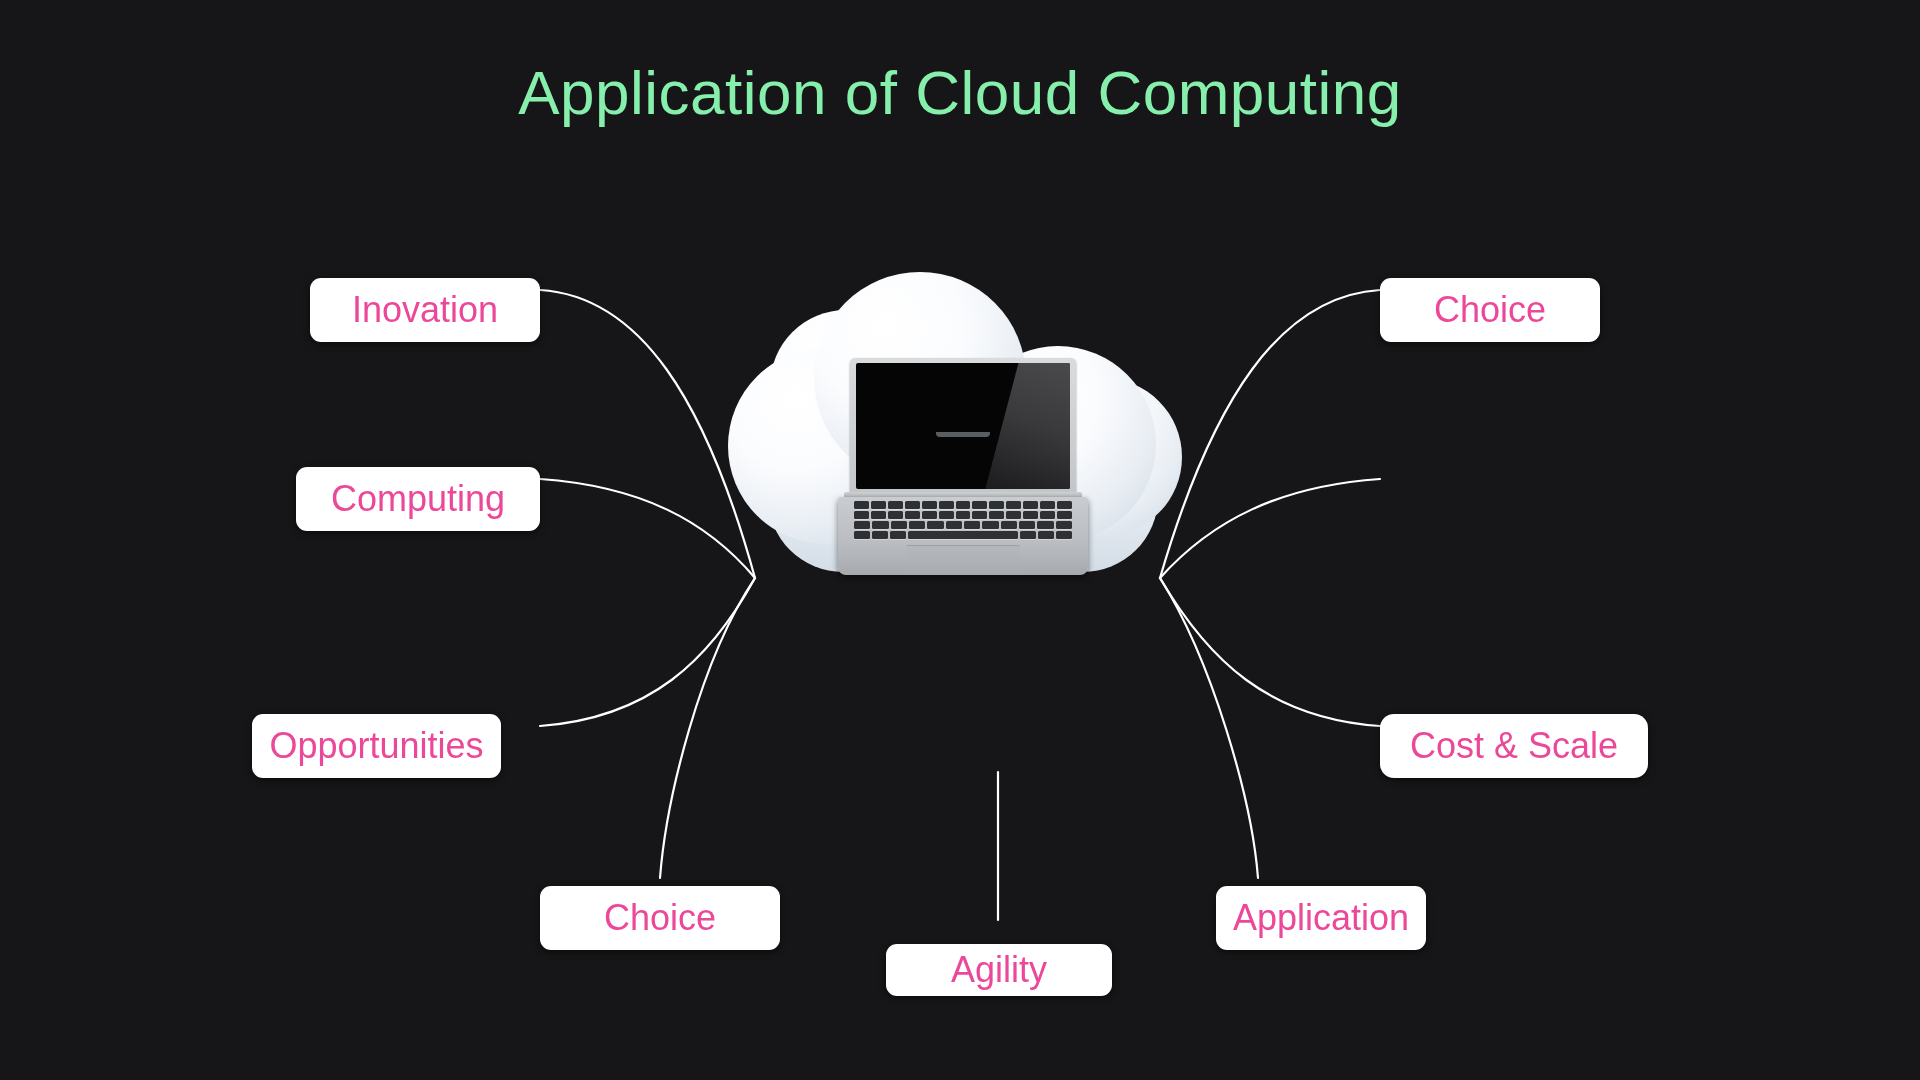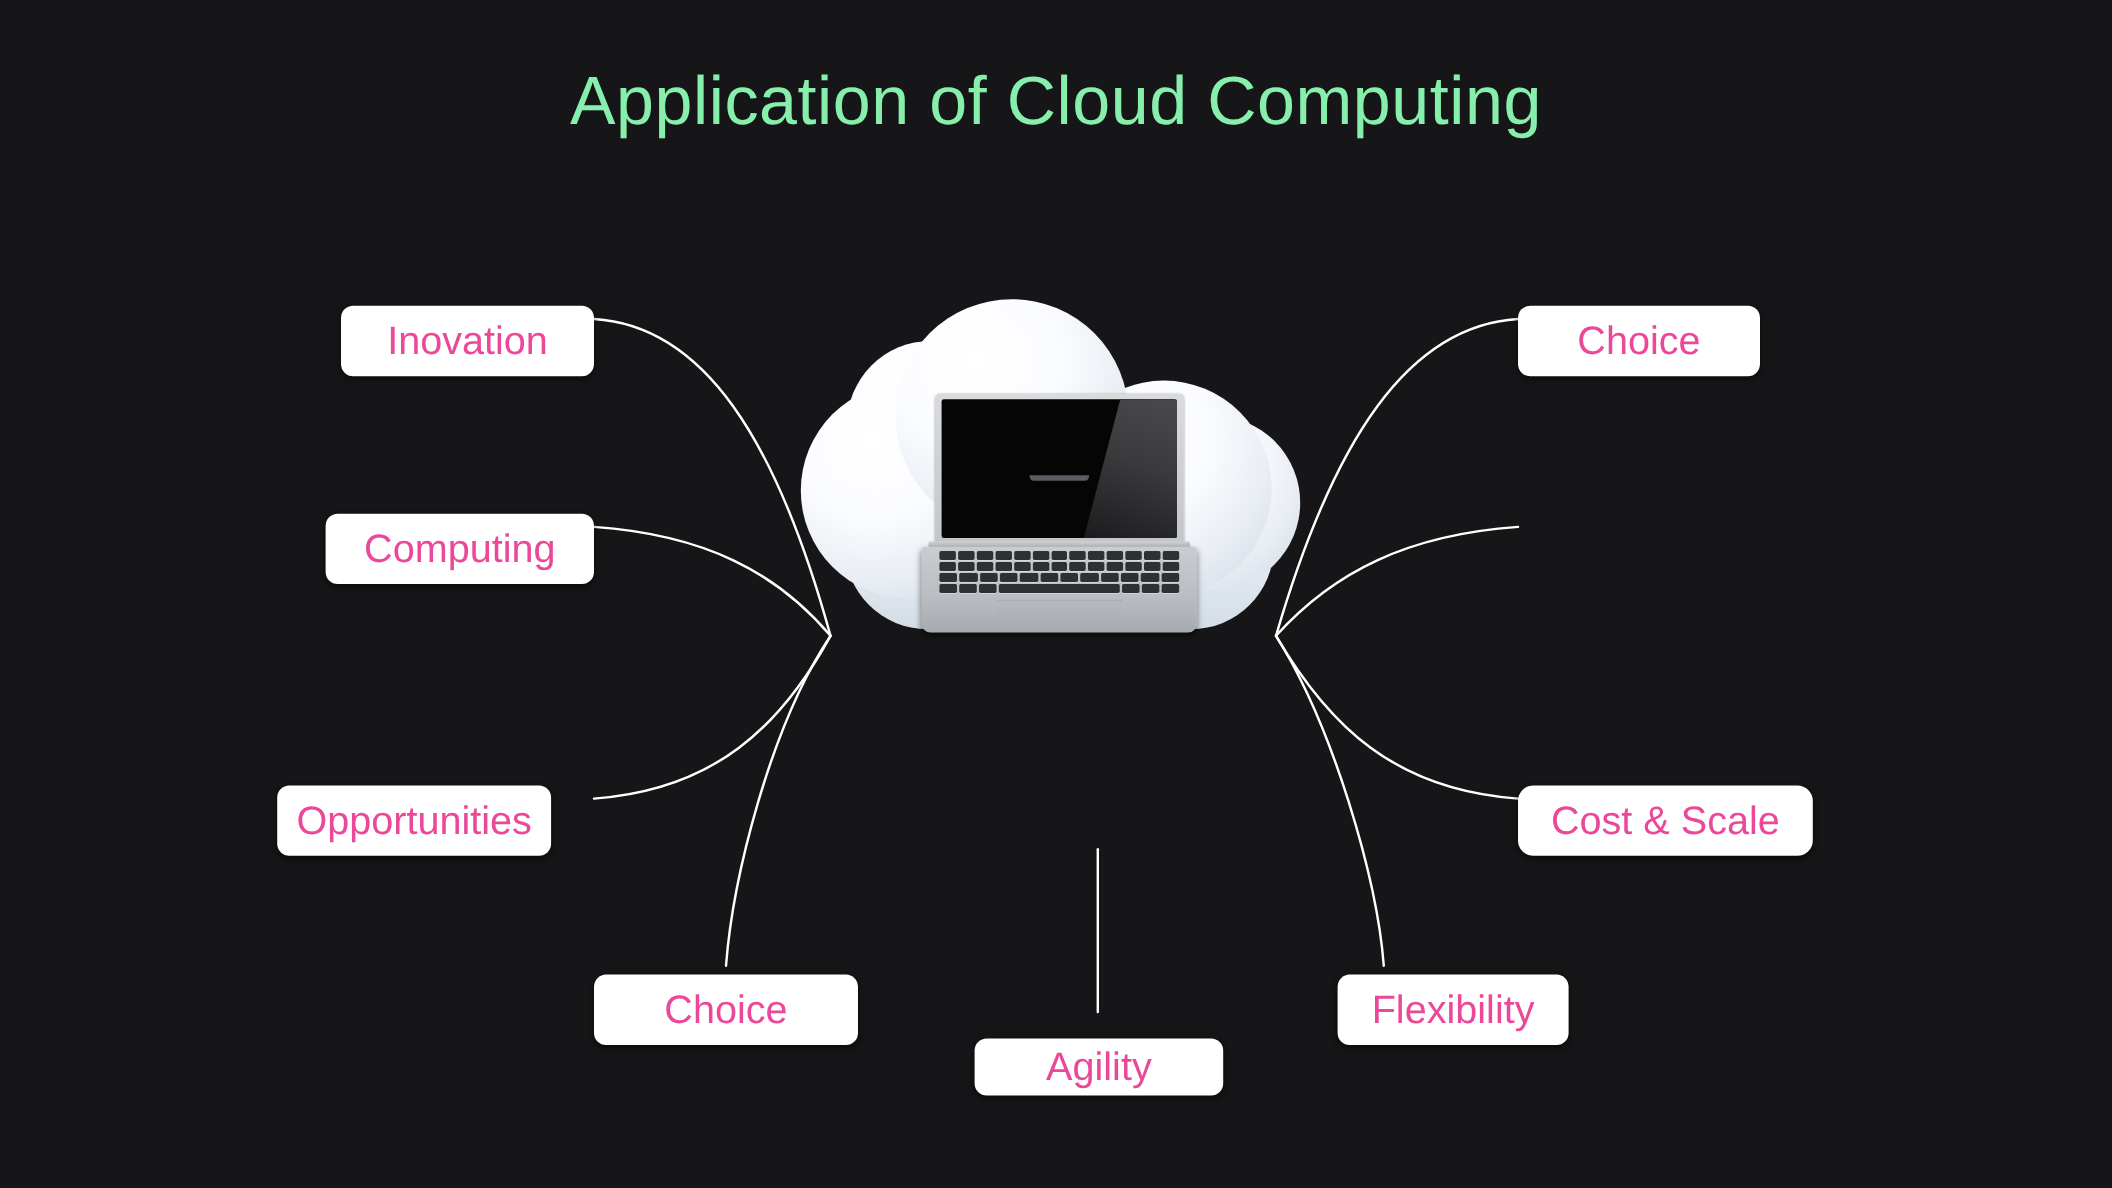--- a/index.html
+++ b/index.html
@@ -309,20 +309,20 @@
   <div class="label-box" style="left:310px; top:258px; width:230px; height:64px;">Inovation</div>
 
   <div class="label-box" style="left:296px; top:447px; width:244px; height:64px;">Computing</div>
 
   <div class="label-box" style="left:252px; top:694px; width:249px; height:64px;">Opportunities</div>
 
   <div class="label-box" style="left:540px; top:866px; width:240px; height:64px;">Choice</div>
 
   <div class="label-box" style="left:886px; top:924px; width:226px; height:52px;">Agility</div>
 
-  <div class="label-box" style="left:1216px; top:866px; width:210px; height:64px;">Flexibility</div>
+  <div class="label-box" style="left:1216px; top:866px; width:210px; height:64px;">Application</div>
 
   <div class="label-box" style="left:1380px; top:258px; width:220px; height:64px;">Choice</div>
 
 
   <div class="label-box" style="left:1380px; top:694px; width:268px; height:64px;border-radius:14px;">Cost &amp; Scale</div>
 
 </div>
 
 </body></html>

